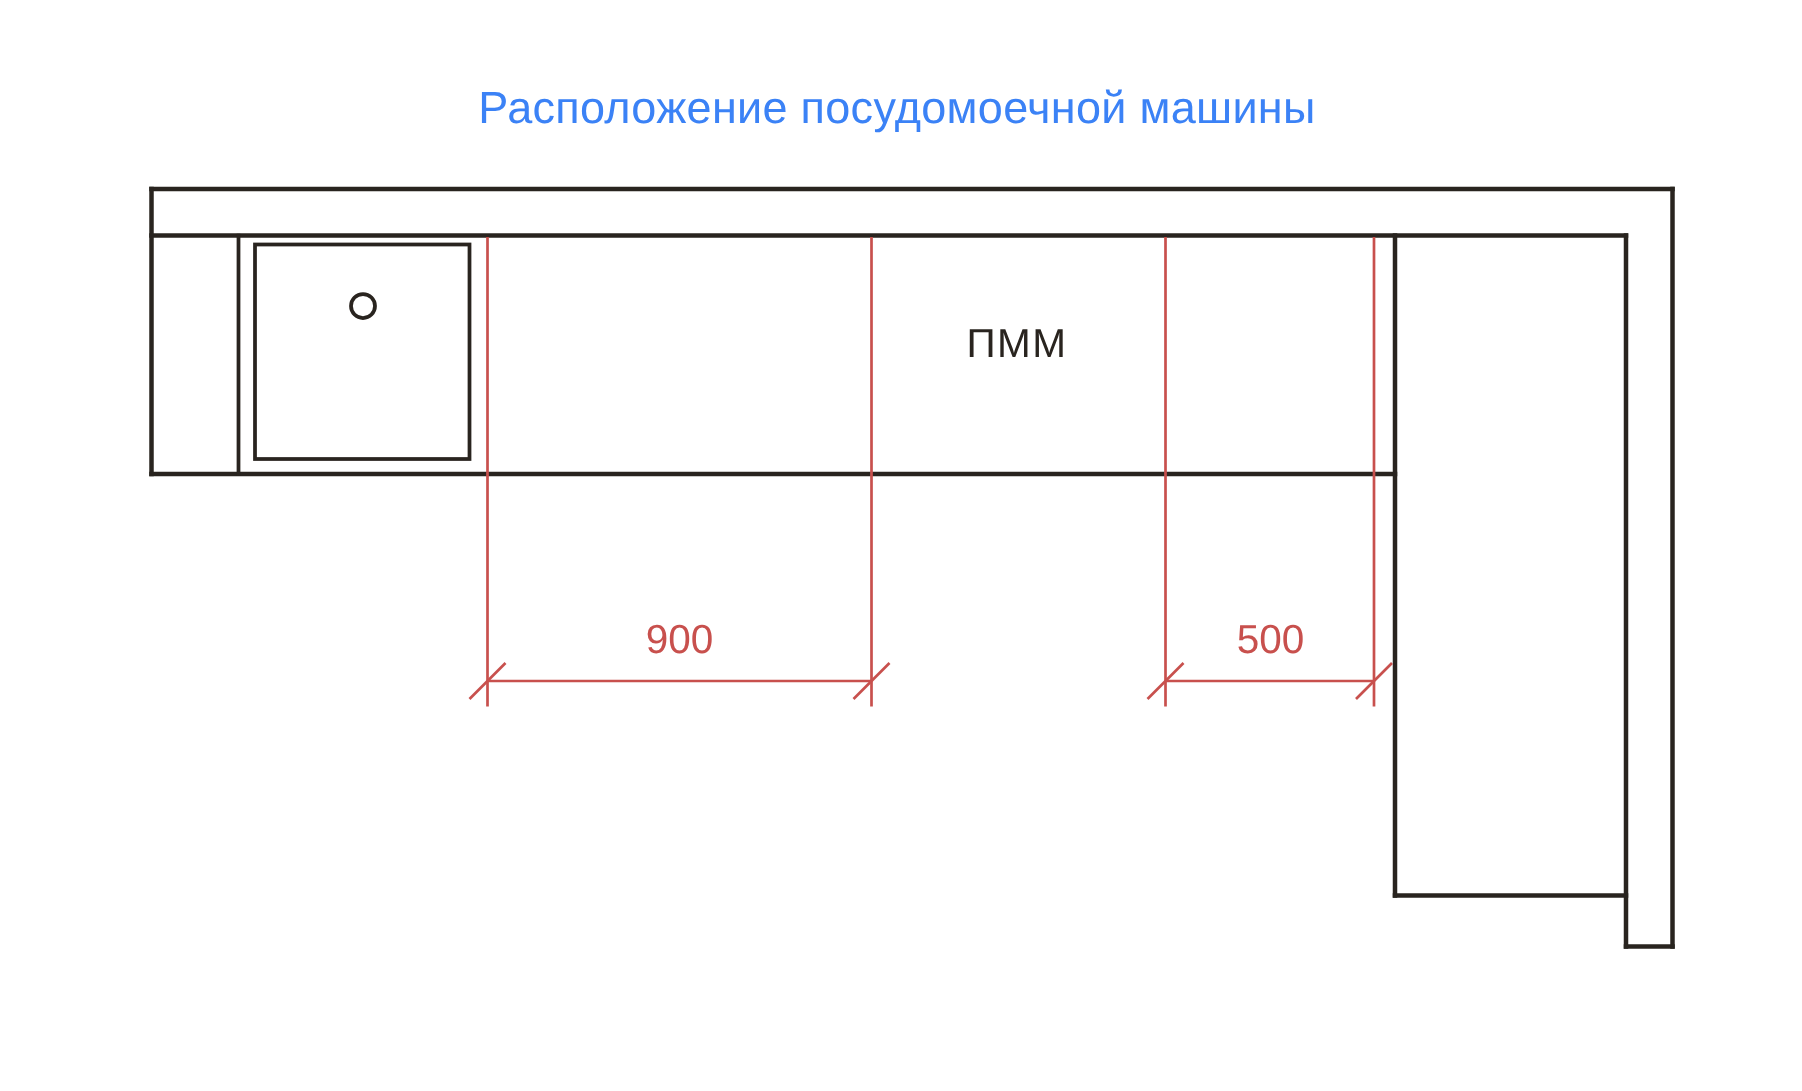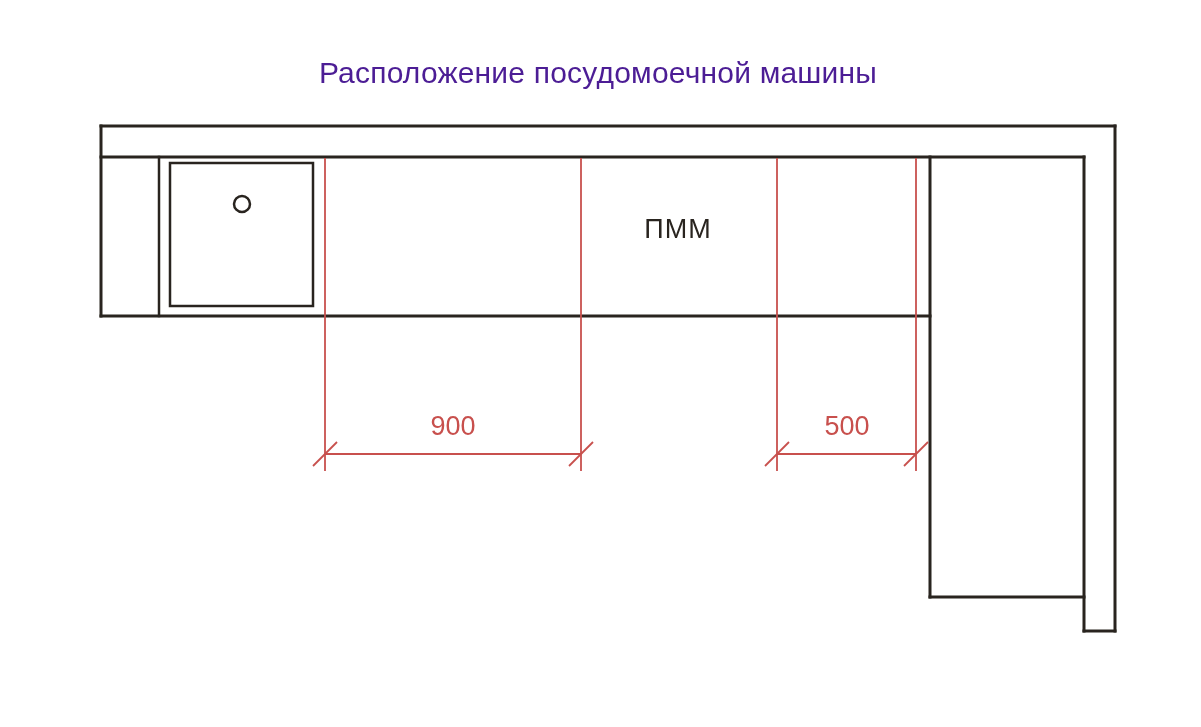--- a/index.html
+++ b/index.html
@@ -15,21 +15,21 @@
     background: #ffffff;
     overflow: hidden;
   }
   .title {
     position: absolute;
     top: 55px;
     left: 598px;
     transform: translateX(-50%);
     font-size: 30px;
     line-height: 36px;
-    color: #4c1d95;
+    color: #3b82f6;
     white-space: nowrap;
     letter-spacing: 0.2px;
   }
   svg.plan {
     position: absolute;
     top: 0;
     left: 0;
   }
   svg.plan text {
     font-family: "Liberation Sans", sans-serif;

